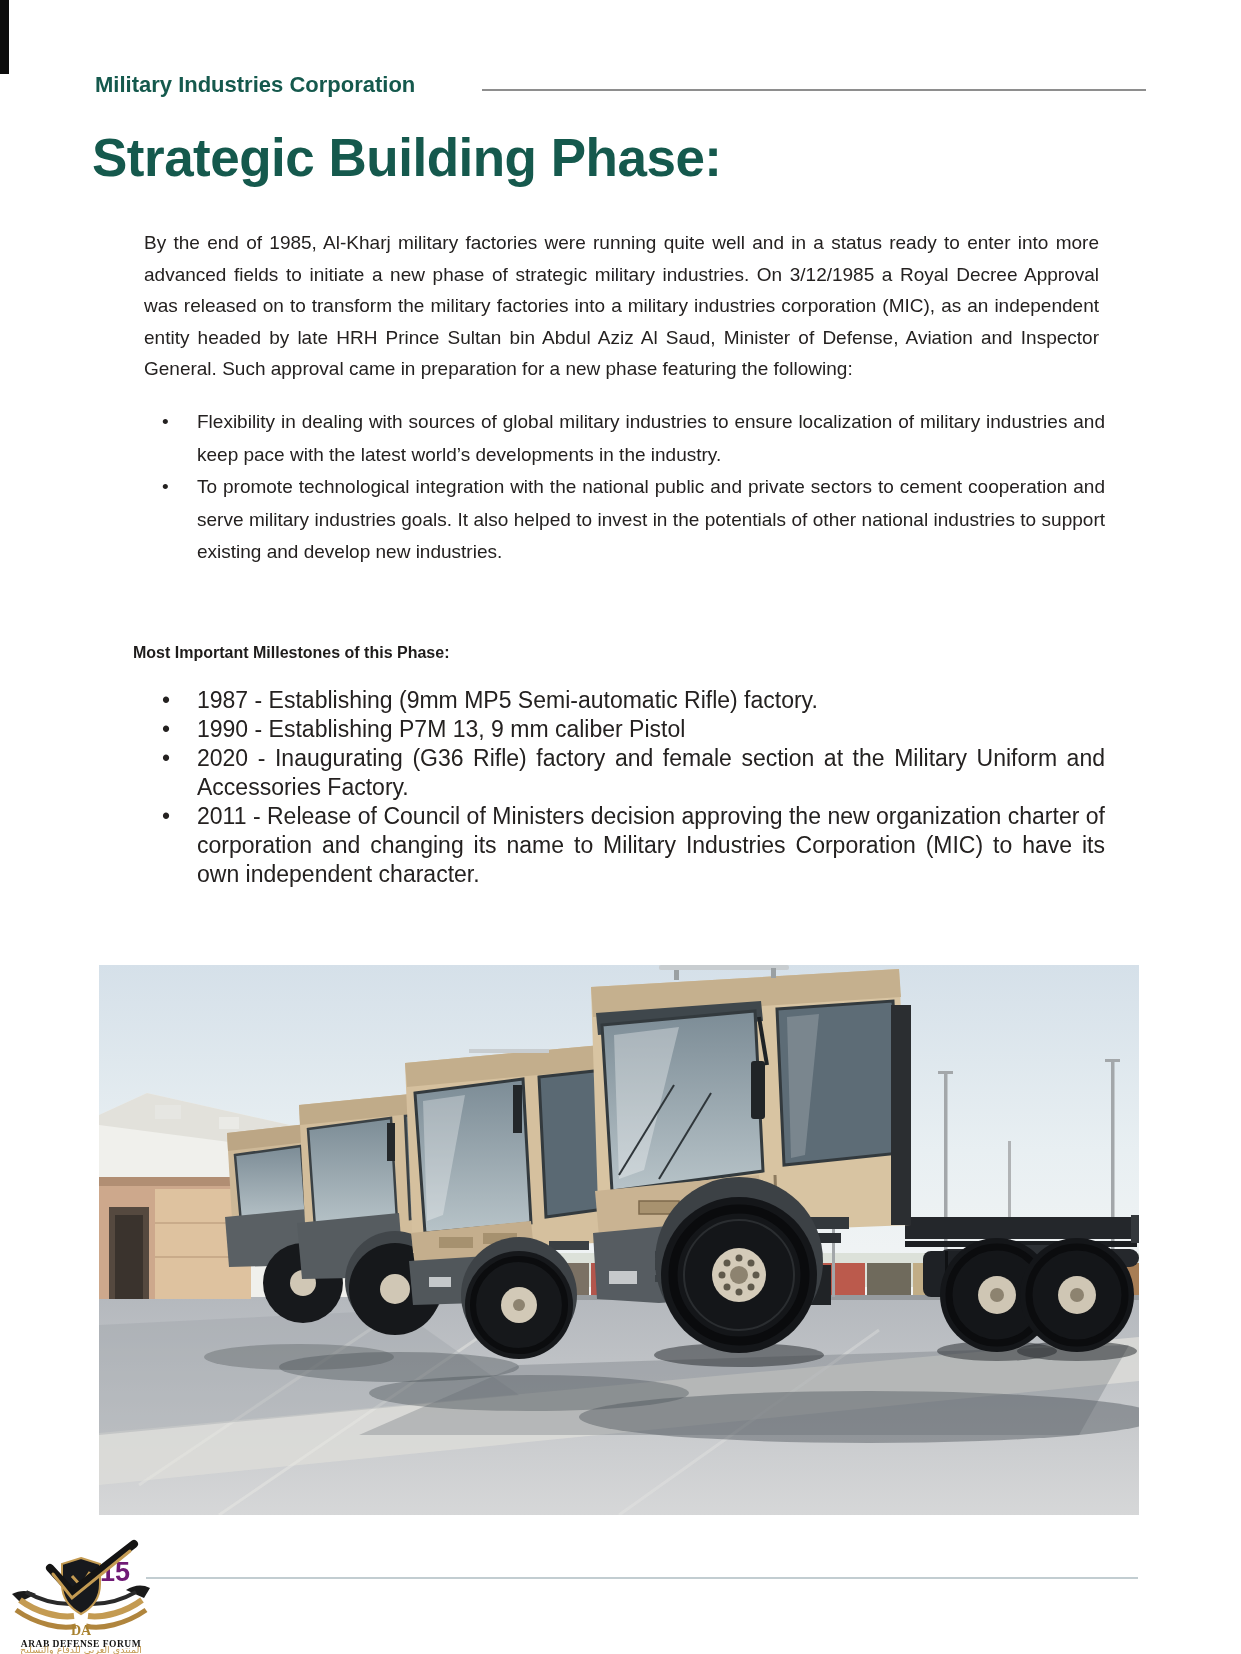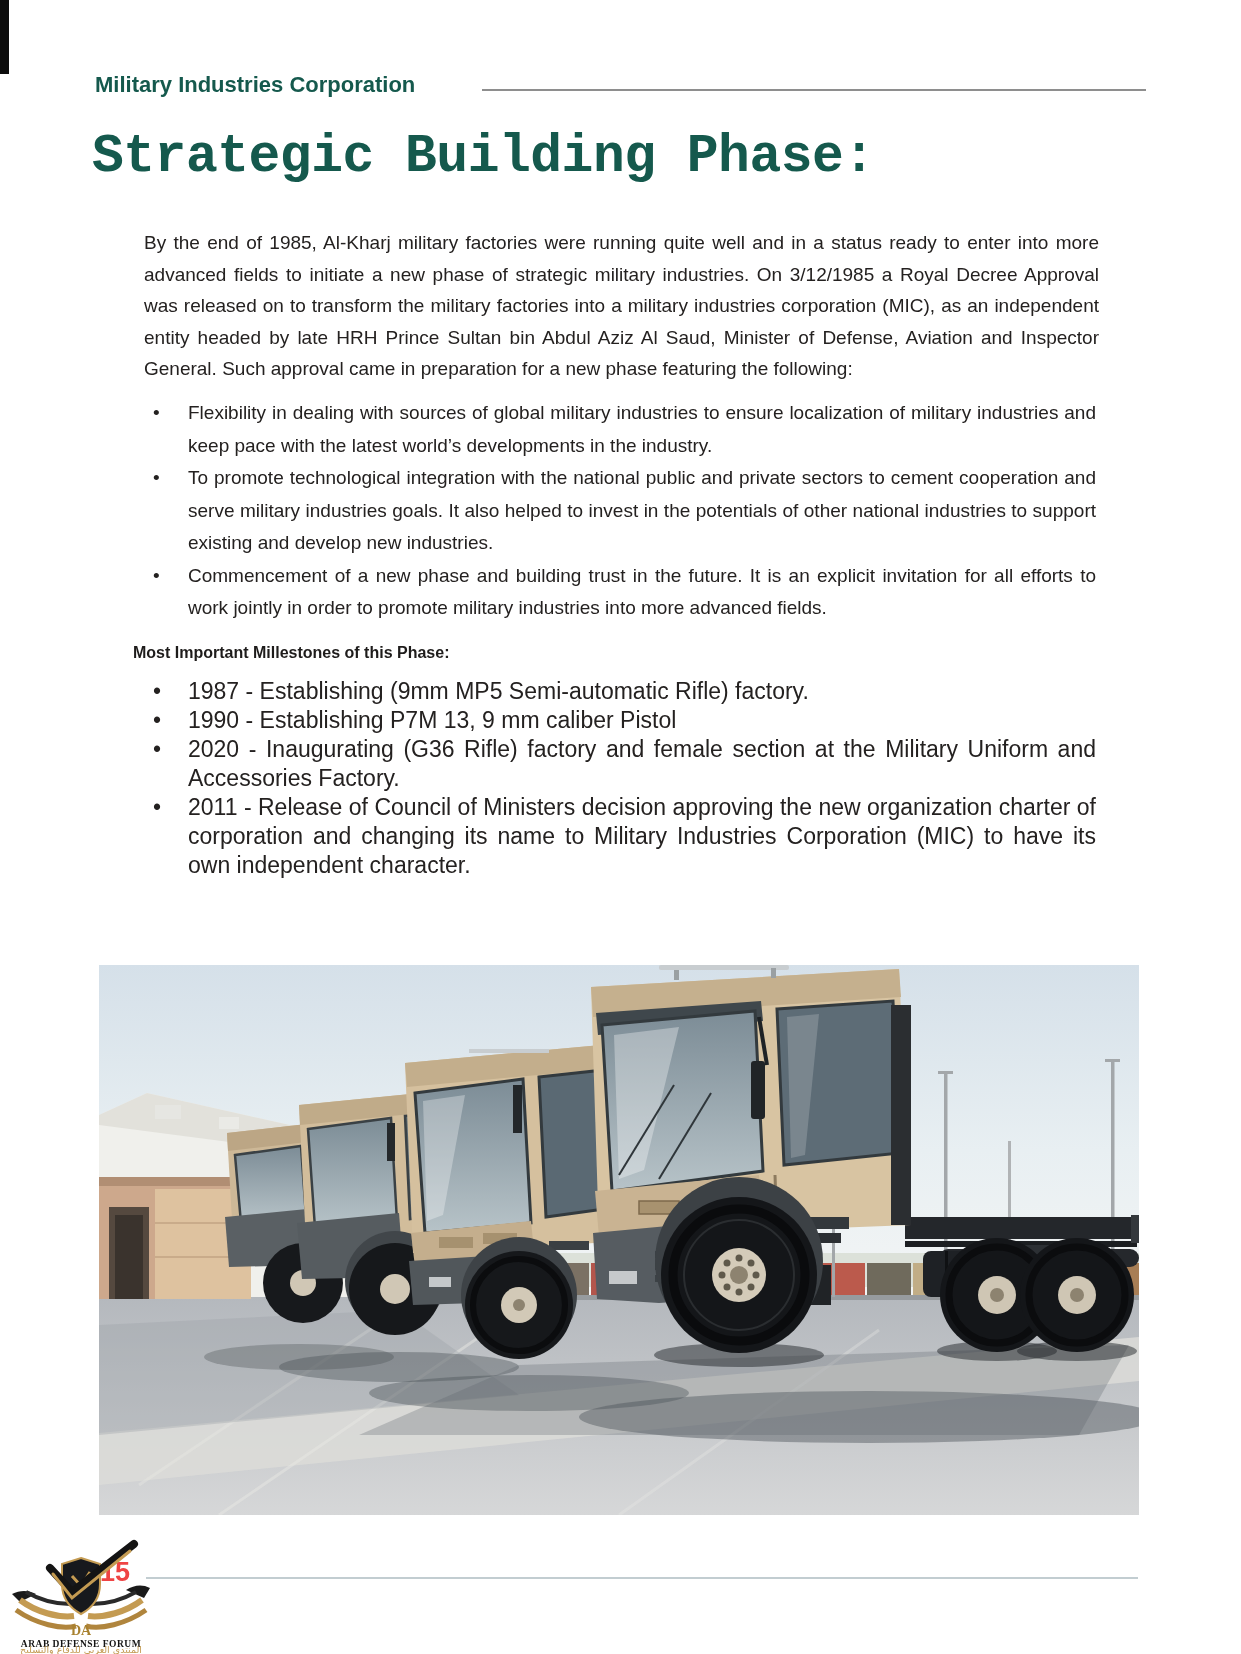--- a/index.html
+++ b/index.html
@@ -3,52 +3,51 @@
 <meta charset="utf-8">
 <style>
   html,body{margin:0;padding:0;background:#ffffff;}
   .page{
     position:relative;width:1241px;height:1654px;background:#ffffff;overflow:hidden;
     font-family:"Liberation Sans",sans-serif;color:#242120;
   }
   .scan-mark{position:absolute;left:0;top:0;width:9px;height:74px;background:#0c0c0c;}
   .brand{position:absolute;left:95px;top:72px;font-size:22px;font-weight:700;color:#15594d;}
   .brand-rule{position:absolute;left:482px;top:89px;width:664px;height:2px;background:#8e8e8e;}
-  .page-title{position:absolute;left:92px;top:127px;font-size:53px;font-weight:700;color:#15594d;letter-spacing:-0.5px;font-family:Liberation Mono, monospace;}
+  .page-title{position:absolute;left:92px;top:127px;font-size:53px;font-weight:700;color:#15594d;letter-spacing:-0.5px;}
   .intro{position:absolute;left:144px;top:227px;width:955px;font-size:19px;line-height:31.5px;text-align:justify;}
-  ul.blist{list-style:none;margin:8px;padding:0;position:absolute;}
+  ul.blist{list-style:none;margin:17px;padding:0;position:absolute;}
   ul.blist li{position:relative;padding-left:39px;text-align:justify;}
   ul.blist li::before{content:"\2022";position:absolute;left:4px;}
   .features{left:141px;top:389px;width:947px;font-size:19px;line-height:32.5px;}
   .subhead{position:absolute;left:133px;top:644px;font-size:16px;font-weight:700;color:#1e1c1b;}
   .milestones{left:141px;top:669px;width:947px;font-size:23px;line-height:29px;}
   .photo{position:absolute;left:99px;top:965px;width:1040px;height:550px;margin:0;}
   .photo svg{display:block;}
   .footer-rule{position:absolute;left:146px;top:1577px;width:992px;height:2px;background:#c2cdd1;}
-  .page-num{position:absolute;left:100px;top:1557px;font-size:27px;font-weight:700;color:#ef4444;}
+  .page-num{position:absolute;left:100px;top:1557px;font-size:27px;font-weight:700;color:#701a75;}
   .logo{position:absolute;left:6px;top:1538px;width:150px;height:116px;}
 </style>
 </head>
 <body>
 
 <div class="page">
 
   <div class="scan-mark"></div>
 
   <div class="brand">Military Industries Corporation</div>
   <div class="brand-rule"></div>
 
   <h1 class="page-title" style="margin:0;">Strategic Building Phase:</h1>
 
   <p class="intro" style="margin:0;">By the end of 1985, Al-Kharj military factories were running quite well and in a status ready to enter into more advanced fields to initiate a new phase of strategic military industries. On 3/12/1985 a Royal Decree Approval was released on to transform the military factories into a military industries corporation (MIC), as an independent entity headed by late HRH Prince Sultan bin Abdul Aziz Al Saud, Minister of Defense, Aviation and Inspector General. Such approval came in preparation for a new phase featuring the following:</p>
 
   <ul class="blist features">
       <li>Flexibility in dealing with sources of global military industries to ensure localization of military industries and keep pace with the latest world’s developments in the industry.</li>
       <li>To promote technological integration with the national public and private sectors to cement cooperation and serve military industries goals. It also helped to invest in the potentials of other national industries to support existing and develop new industries.</li>
-      <li>Commencement of a new phase and building trust in the future. It is an explicit invitation for all efforts to work jointly in order to promote military industries into more advanced fields.</li>
     </ul>
 
   <h2 class="subhead" style="margin:0;">Most Important Millestones of this Phase:</h2>
 
   <ul class="blist milestones">
       <li>1987 - Establishing (9mm MP5 Semi-automatic Rifle) factory.</li>
       <li>1990 - Establishing P7M 13, 9 mm caliber Pistol</li>
       <li>2020 - Inaugurating (G36 Rifle) factory and female section at the Military Uniform and Accessories Factory.</li>
       <li>2011 - Release of Council of Ministers decision approving the new organization charter of corporation and changing its name to Military Industries Corporation (MIC) to have its own independent character.</li>
     </ul>

